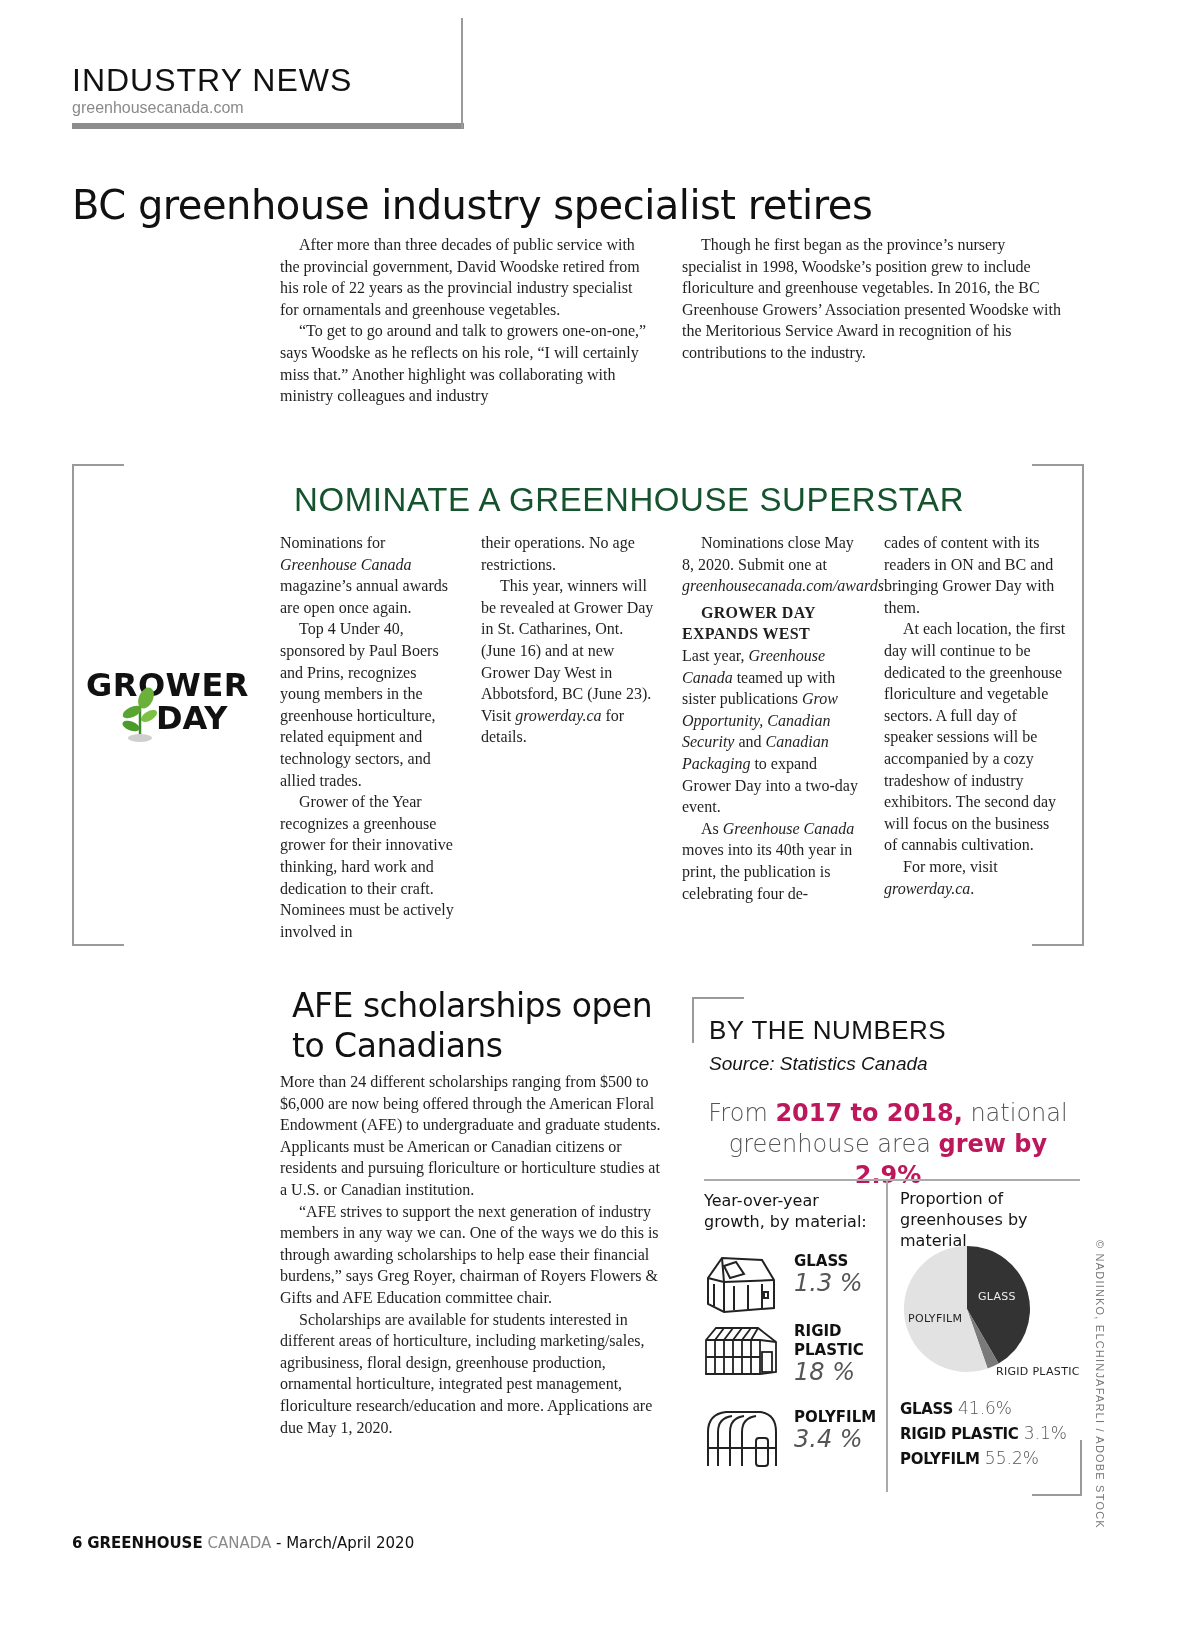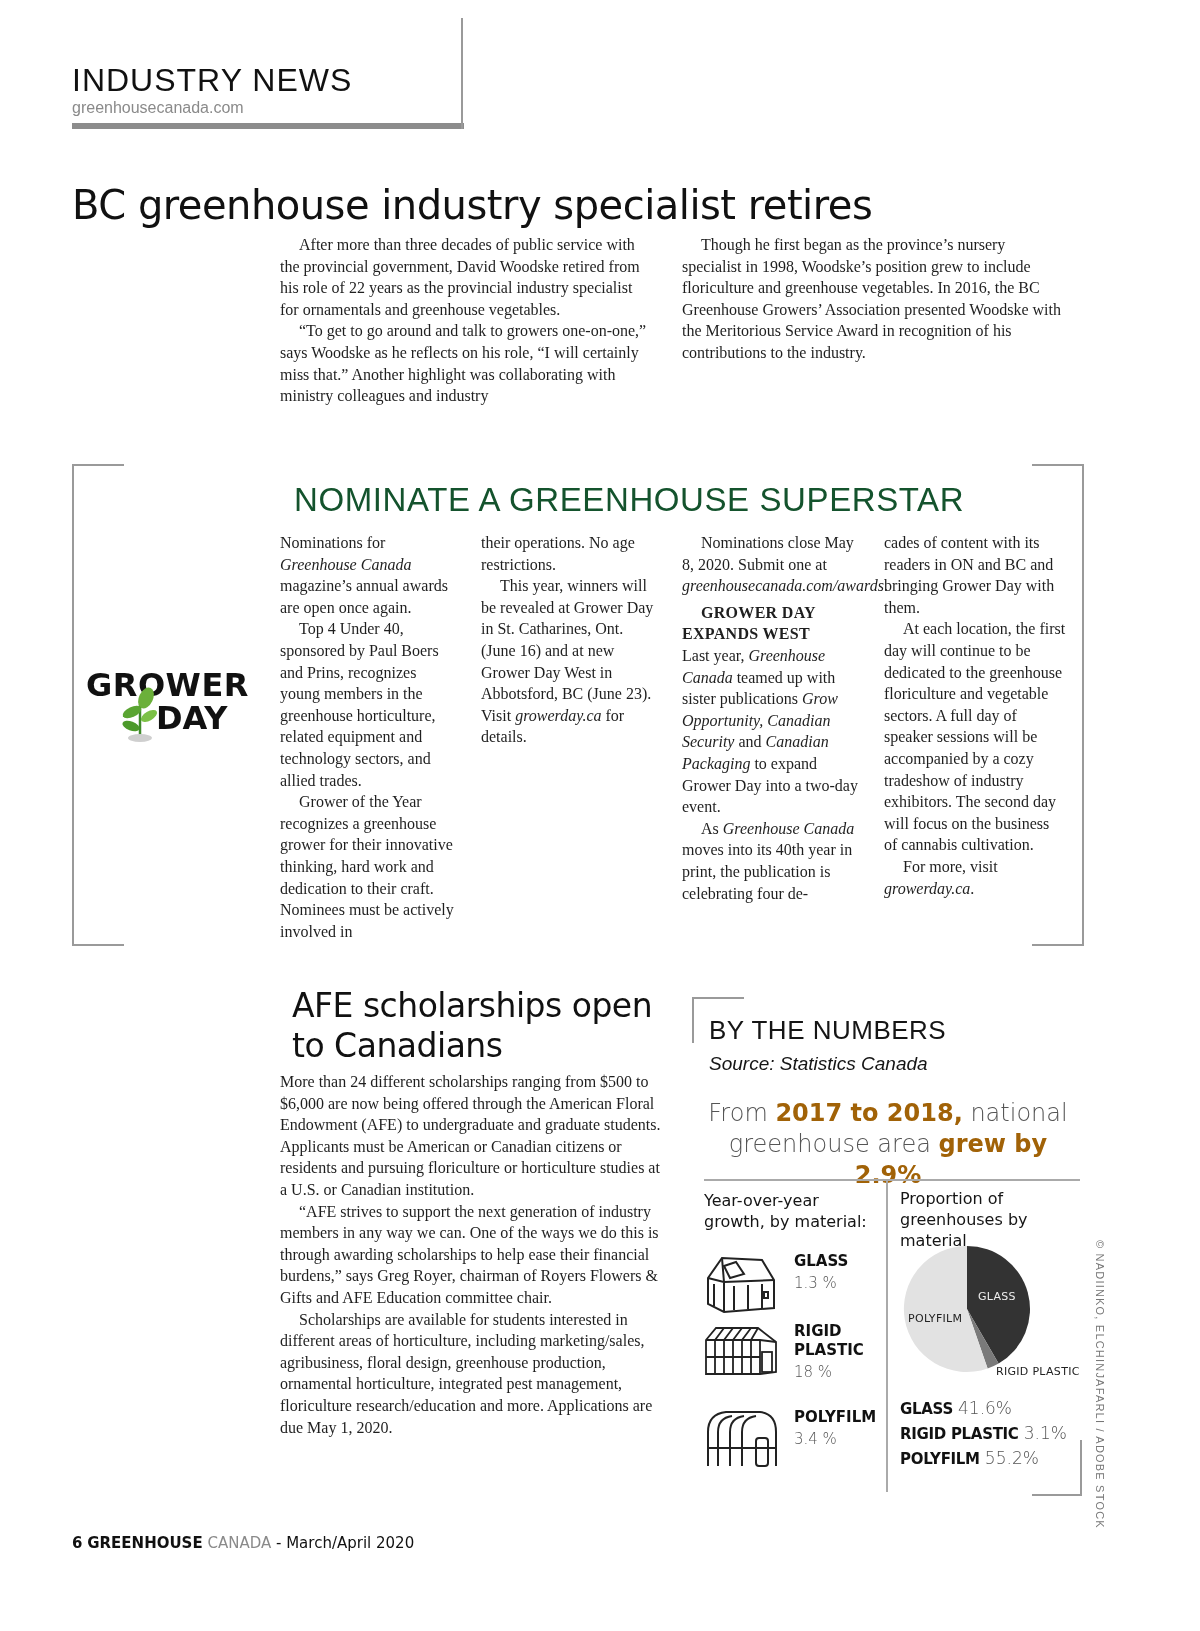--- a/index.html
+++ b/index.html
@@ -37,34 +37,34 @@
   .subhead { font-weight: bold; text-indent: 0; letter-spacing: 0.3px; }
 
   
   .h2 { left: 280px; top: 986px; font-size: 33px; line-height: 40px; margin-left: 12px; }
 
   
   .btn-bracket { left: 692px; top: 997px; width: 52px; height: 46px; border-left: 2px solid #9a9a9a; border-top: 2px solid #9a9a9a; }
   .btn-title { left: 709px; top: 1012px; font-family: "Liberation Sans", sans-serif; font-size: 26px; color: #151515; letter-spacing: 0.5px; line-height: 36px; }
   .btn-source { left: 709px; top: 1052px; font-family: "Liberation Sans", sans-serif; font-style: italic; font-size: 19px; color: #151515; line-height: 24px; }
   .btn-headline { left: 696px; top: 1098px; width: 384px; text-align: center; font-family: "DejaVu Sans", sans-serif; font-size: 24px; line-height: 31px; color: #555; font-weight: 300; }
-  .btn-headline b { color: #a16207; font-weight: bold; }
+  .btn-headline b { color: #be185d; font-weight: bold; }
   .btn-rule { left: 704px; top: 1179px; width: 376px; height: 2px; background: #aaaaaa; }
   .btn-vrule { left: 886px; top: 1180px; width: 2px; height: 312px; background: #aaaaaa; }
   .btn-bracket-br { left: 1032px; top: 1440px; width: 50px; height: 56px; border-right: 2px solid #9a9a9a; border-bottom: 2px solid #9a9a9a; }
 
   .col-head { font-family: "DejaVu Sans", sans-serif; font-size: 16px; line-height: 21px; color: #151515; }
   .yoy-head { left: 704px; top: 1190px; width: 180px; }
   .prop-head { left: 900px; top: 1188px; width: 180px; }
 
   .mat-row { position: absolute; left: 704px; width: 180px; height: 80px; }
   .mat-icon { position: absolute; left: 0; top: 0; width: 74px; height: 62px; }
   .mat-text { position: absolute; left: 90px; top: 0; }
   .mat-name { font-family: "DejaVu Sans", sans-serif; font-weight: bold; font-size: 15px; line-height: 19px; color: #111; }
-  .mat-val { font-family: "DejaVu Sans", sans-serif; font-size: 15px; line-height: 24px; color: #555; font-weight: 300; }
+  .mat-val { font-family: "DejaVu Sans", sans-serif; font-size: 24px; line-height: 24px; color: #555; font-weight: 300; font-style: italic; }
 
   .pie { left: 902px; top: 1244px; width: 130px; height: 130px; }
   .pie-label { position: absolute; font-family: "DejaVu Sans", sans-serif; font-size: 11px; letter-spacing: 0.3px; }
 
   .legend { left: 900px; top: 1396px; }
   .legend-row { font-family: "DejaVu Sans", sans-serif; line-height: 24px; white-space: nowrap; }
   .legend-row .lname { font-weight: bold; font-size: 15px; color: #111; letter-spacing: -0.3px; }
   .legend-row .lval { font-size: 17px; color: #555; font-weight: 300; }
 
   .credit { left: 1092px; top: 1240px; width: 16px; height: 260px; }

